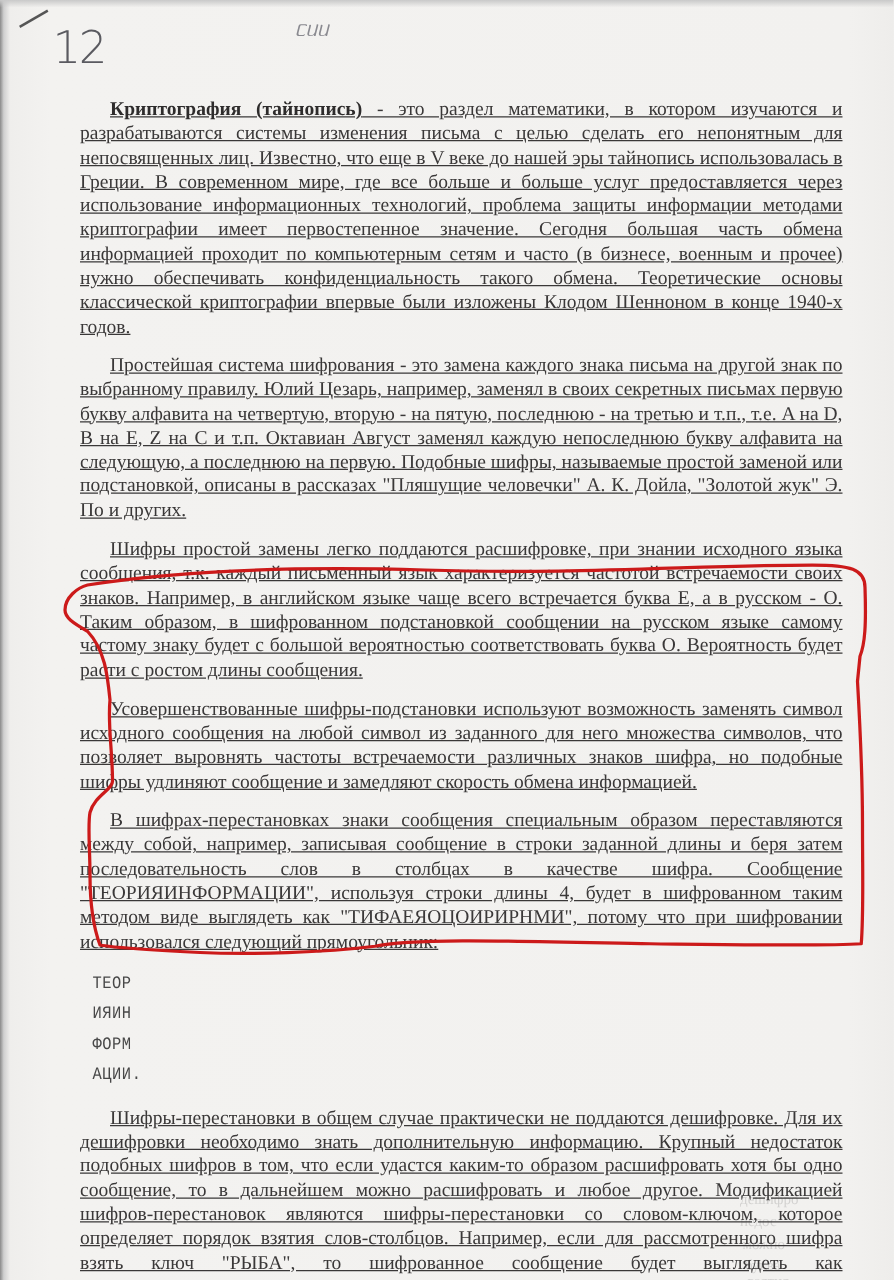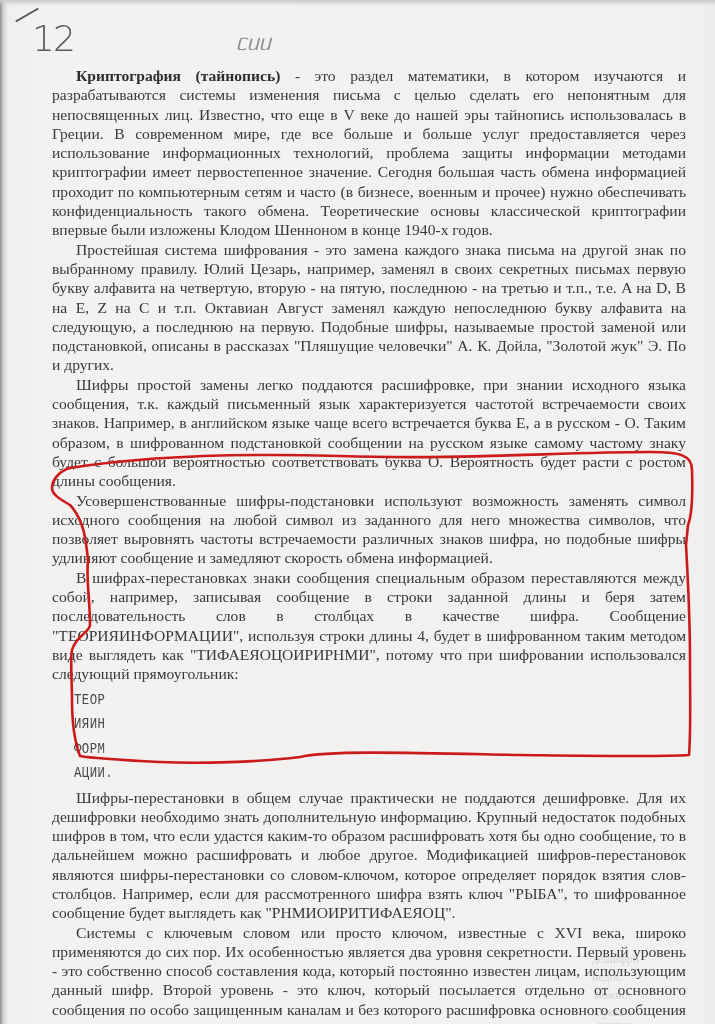--- a/index.html
+++ b/index.html
@@ -12,28 +12,28 @@
   .page {
     position: absolute; left: 0; top: 0; width: 715px; height: 1024px;
     background: linear-gradient(90deg, #8a8a8a 0px, #cfcfcf 3px, #efeeec 8px, #f3f2f0 40px, #f2f1ef 680px, #eeedeb 715px);
   }
   .scan-top {
     position: absolute; left: 0; top: 0; width: 715px; height: 6px;
     background: linear-gradient(180deg, #c9c9c9, rgba(240,240,240,0));
   }
   .handwriting { position: absolute; color: #6a6a70; font-family: "DejaVu Sans", sans-serif; }
   .hw-dash { left: 14px; top: 14px; width: 26px; height: 2px; background: #555; transform: rotate(-30deg); }
-  .hw-num { left: 32px; top: 18px; font-size: 36px; font-weight: 300; letter-spacing: -2px; color: #5a5a60; }
-  .hw-scribble { left: 236px; top: 30px; font-size: 22px; font-style: italic; color: #8a8a90; }
+  .hw-num { left: 42px; top: 18px; font-size: 36px; font-weight: 300; letter-spacing: -2px; color: #5a5a60; }
+  .hw-scribble { left: 236px; top: 14px; font-size: 17px; font-style: italic; color: #8a8a90; }
 
   .body-text {
     position: absolute; left: 52px; top: 66px; width: 634px;
     font-size: 15.6px; line-height: 19.3px; text-align: justify;
   }
-  .para { margin: 0; text-indent: 24px; }
+  .para { margin: 12px; text-indent: 24px; text-decoration: underline; }
   .para b { font-weight: bold; color: #2e2c2c; }
   .rect {
     font-family: "Liberation Mono", monospace; font-size: 14px;
     line-height: 24.5px; margin: 4px 0 2px 22px; letter-spacing: 0.5px; color: #484848;
     transform: scaleX(0.88); transform-origin: left;
   }
   .rect div { height: 24.5px; }
 
   .marker {
     position: absolute; left: 0; top: 0; width: 715px; height: 1024px; pointer-events: none;

